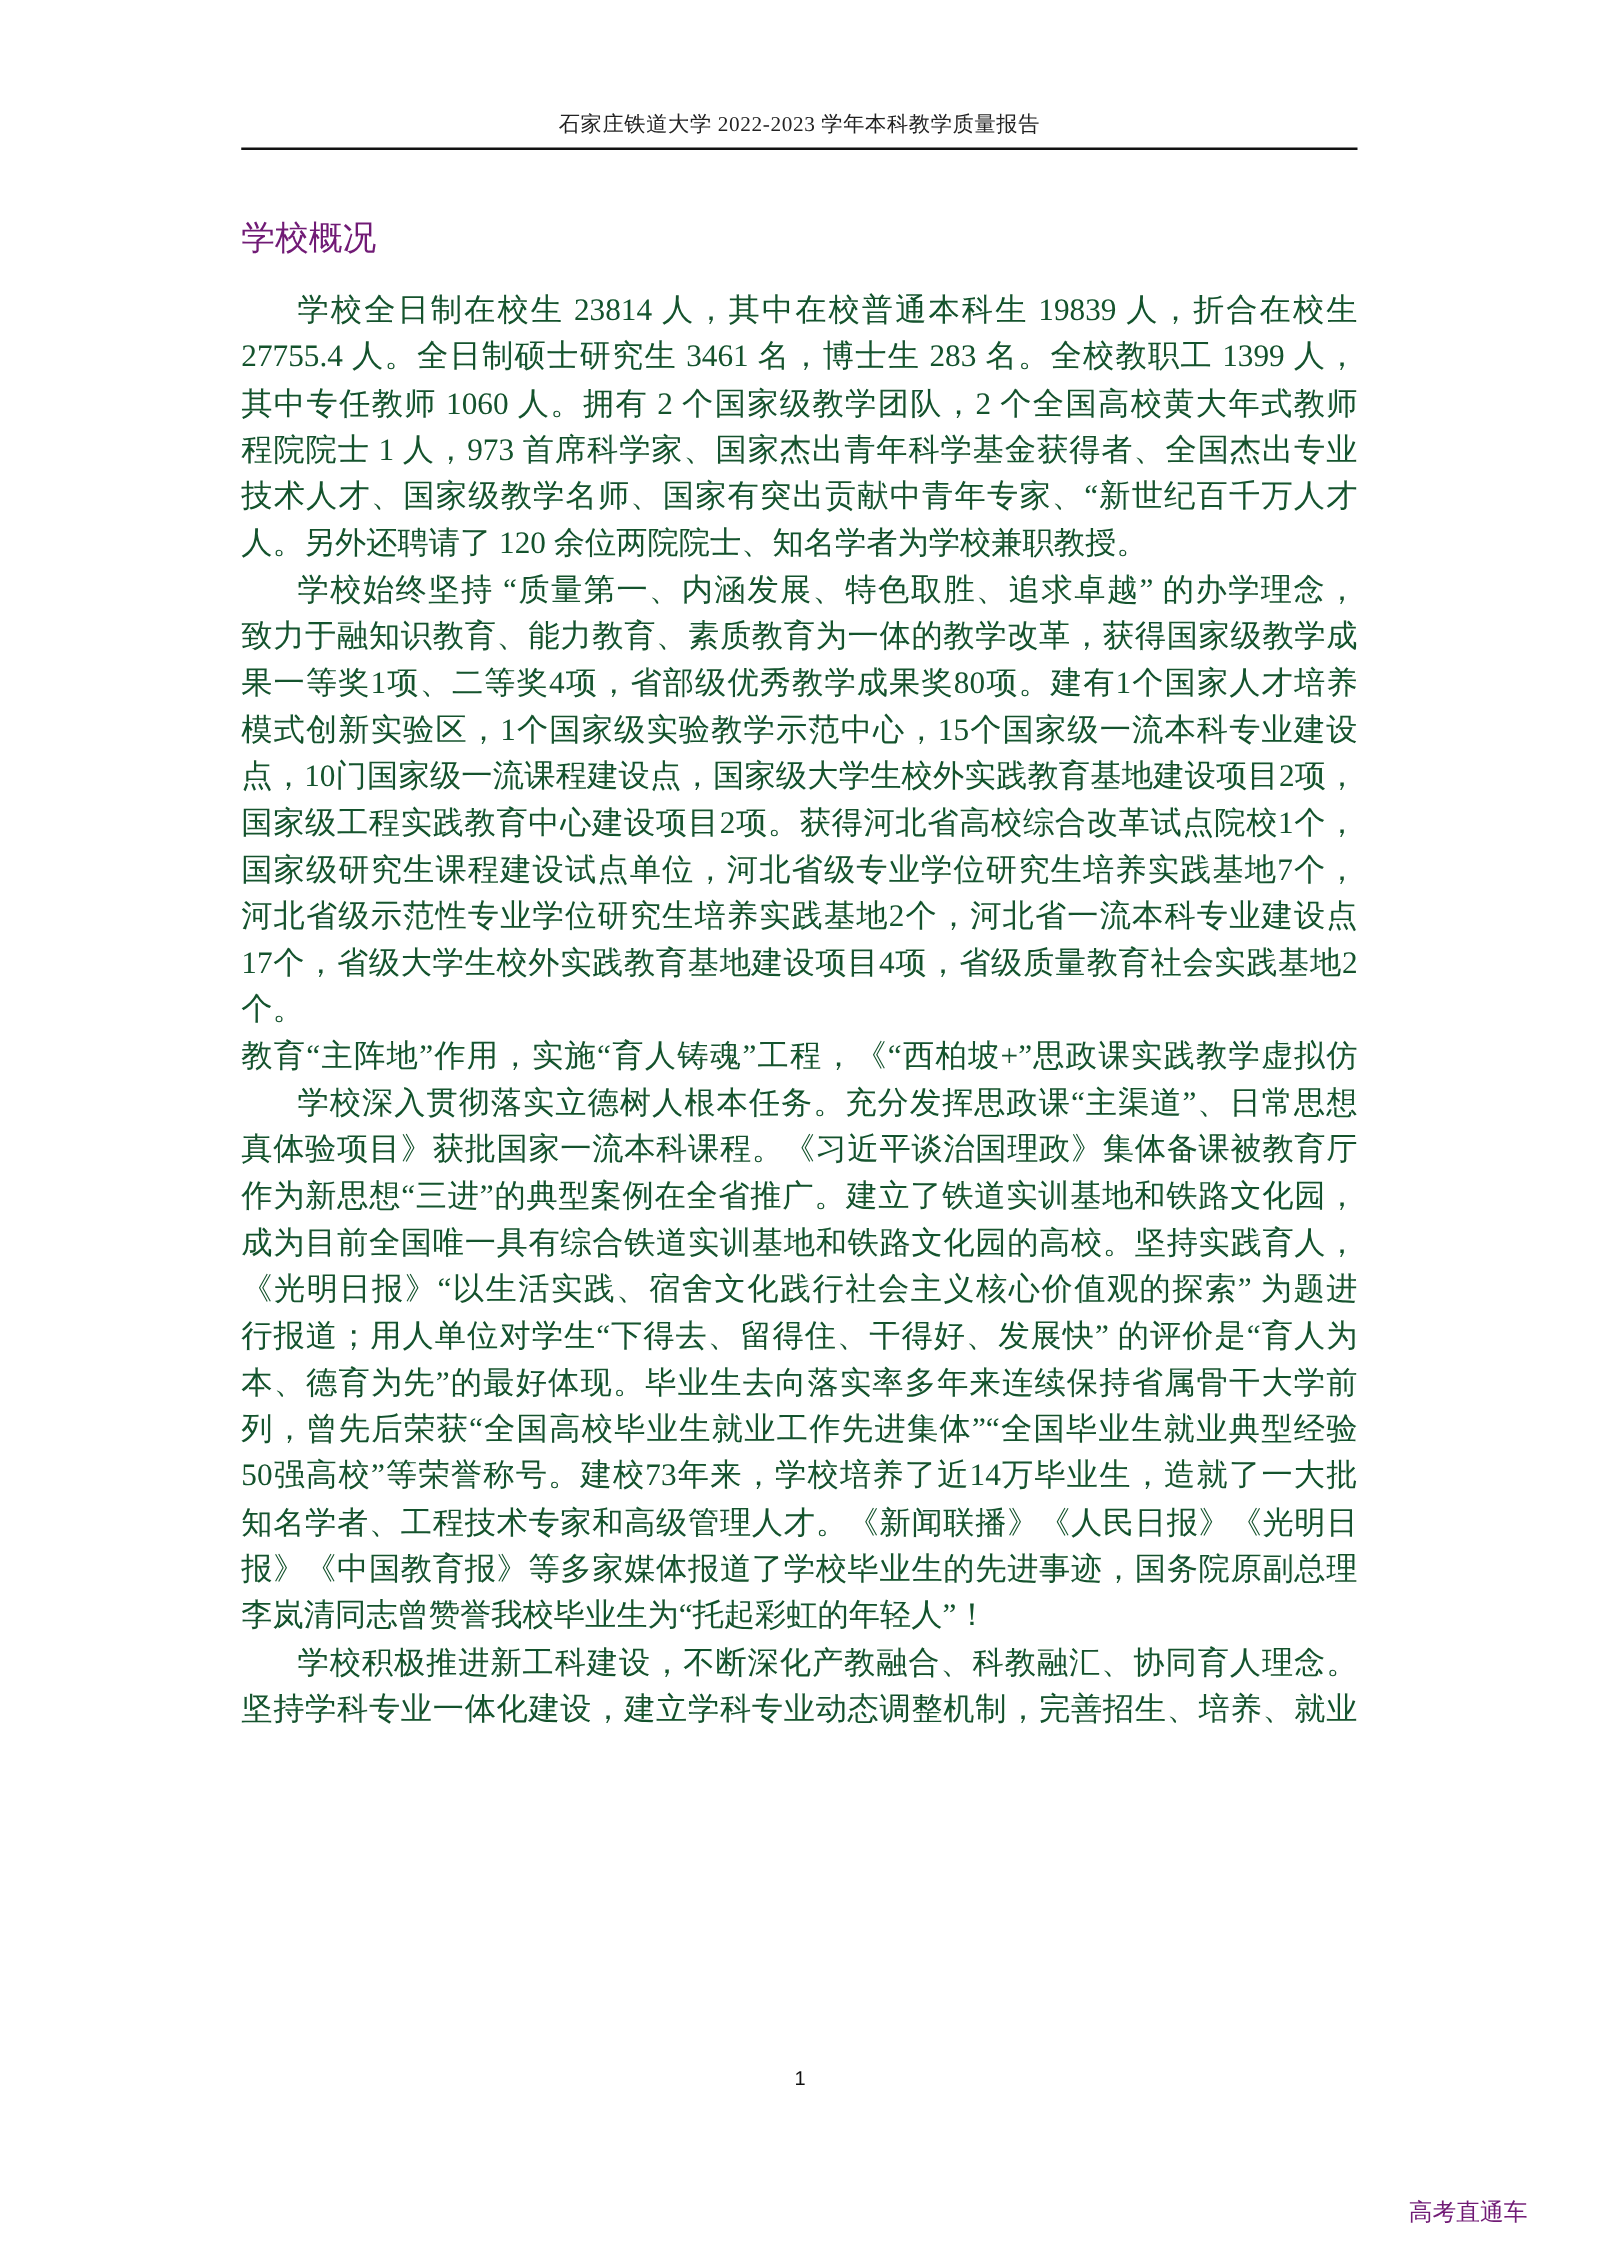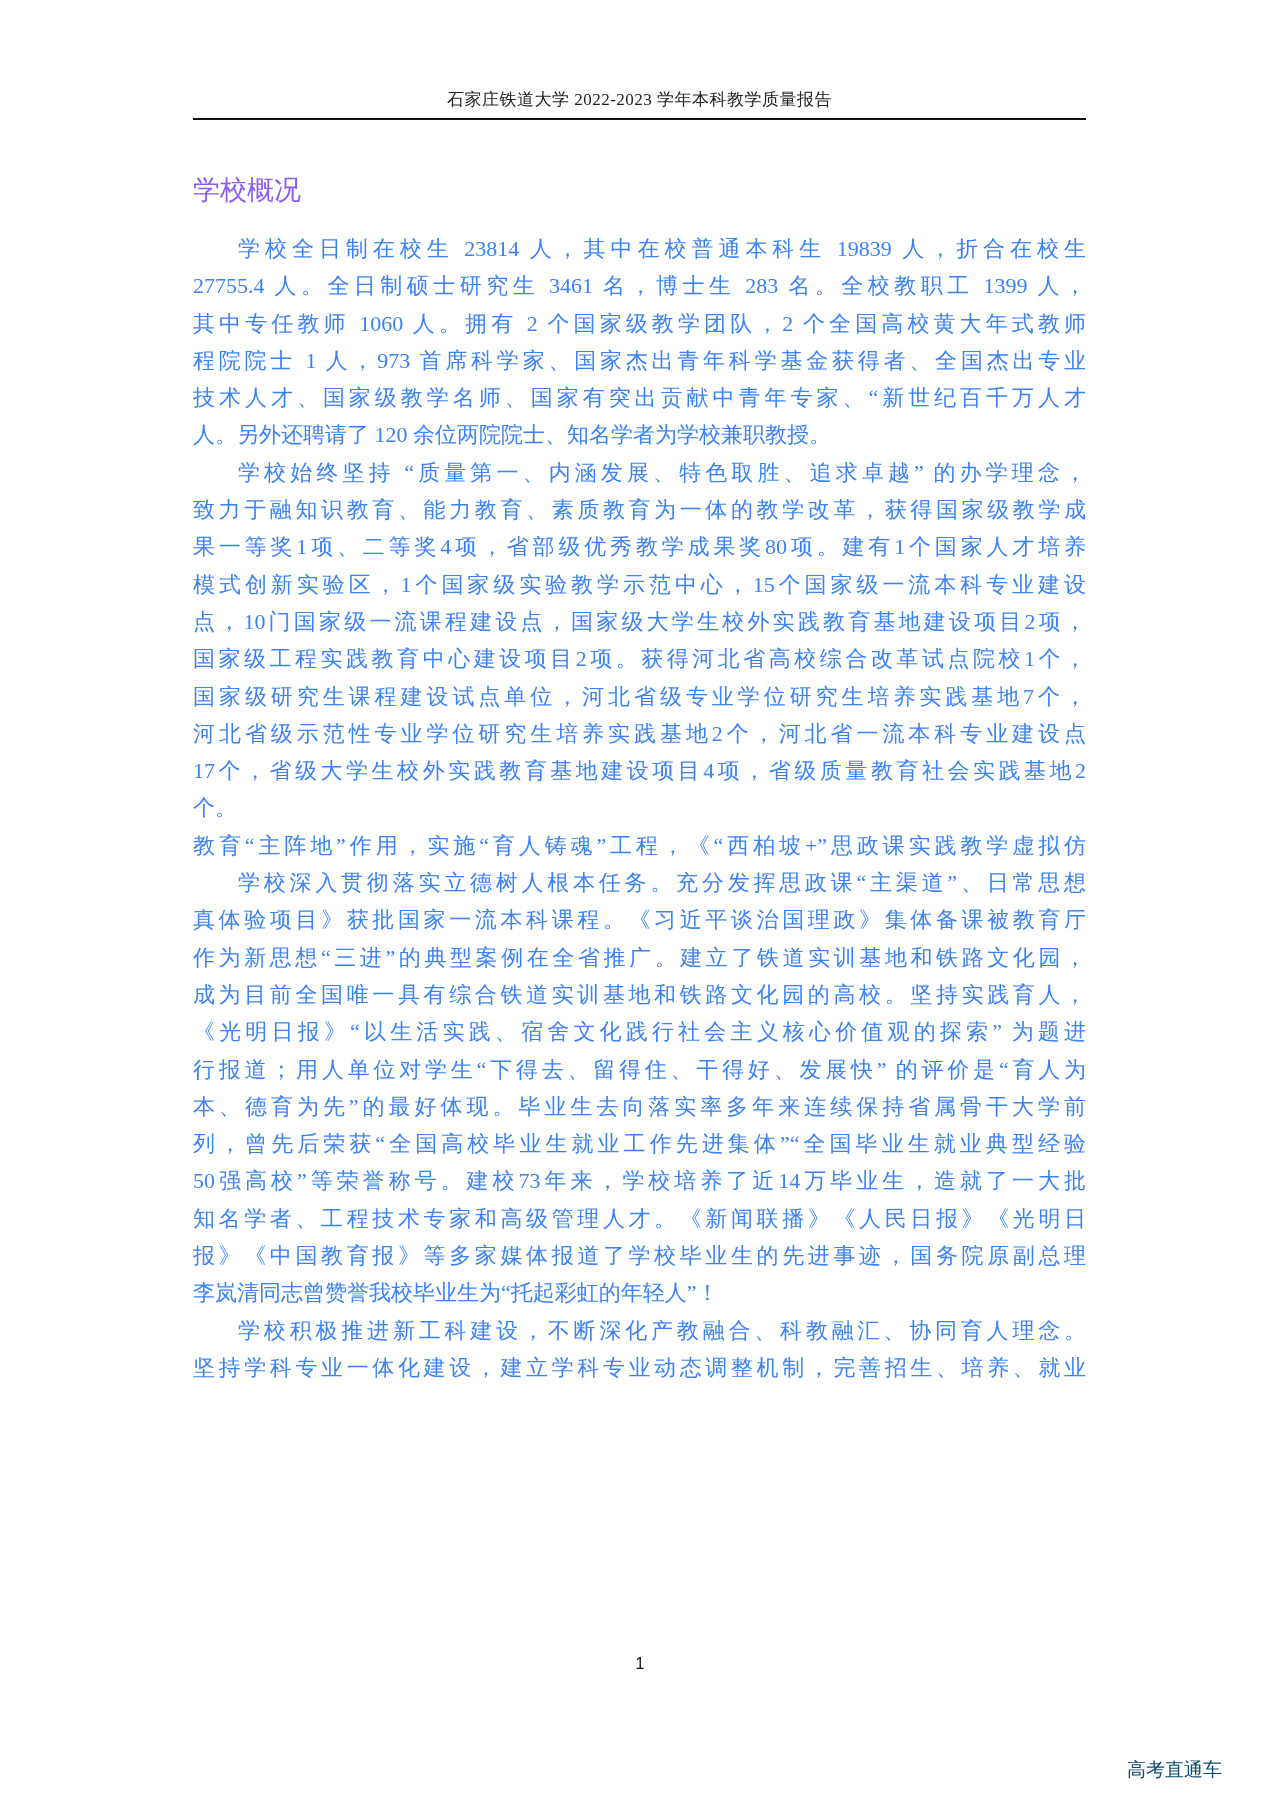--- a/index.html
+++ b/index.html
@@ -8,37 +8,37 @@
     position: absolute; left: 193px; top: 88px; width: 893px;
     text-align: center; font-family: "Liberation Serif", "DejaVu Serif", serif;
     font-size: 17px; color: #222; letter-spacing: 0.5px;
   }
   .header-rule {
     position: absolute; left: 193px; top: 118px; width: 893px; height: 2px; background: #111;
   }
   .section-title {
     position: absolute; left: 193px; top: 172px;
     font-family: "DejaVu Sans", "Liberation Sans", sans-serif;
-    font-size: 27px; color: #8b5cf6; font-weight: normal;
+    font-size: 27px; color: #701a75; font-weight: normal;
   }
   .body-text {
     position: absolute; left: 193px; top: 230px; width: 893px;
     font-family: "Liberation Serif", "DejaVu Serif", serif;
-    font-size: 22px; line-height: 37.3px; color: #3b82f6;
+    font-size: 25px; line-height: 37.3px; color: #14532d;
   }
   .body-text .line { display: block; white-space: nowrap; text-align: justify; text-align-last: justify; height: 37.3px; }
   .body-text .line.last { text-align-last: left; }
   .body-text .line.indent { padding-left: 45px; }
   .page-number {
     position: absolute; left: 0; width: 1280px; top: 1655px; text-align: center;
     font-family: "Liberation Sans", "DejaVu Sans", sans-serif; font-size: 16px; color: #111;
   }
   .watermark {
     position: absolute; right: 58px; top: 1757px;
-    font-family: "DejaVu Sans", "Liberation Sans", sans-serif; font-size: 19px; color: #0c4a6e;
+    font-family: "DejaVu Sans", "Liberation Sans", sans-serif; font-size: 19px; color: #701a75;
   }
 </style>
 </head>
 <body>
 
 <div class="header">石家庄铁道大学 2022-2023 学年本科教学质量报告</div>
 <div class="header-rule"></div>
 
 <h1 class="section-title" style="margin:0;">学校概况</h1>
 

